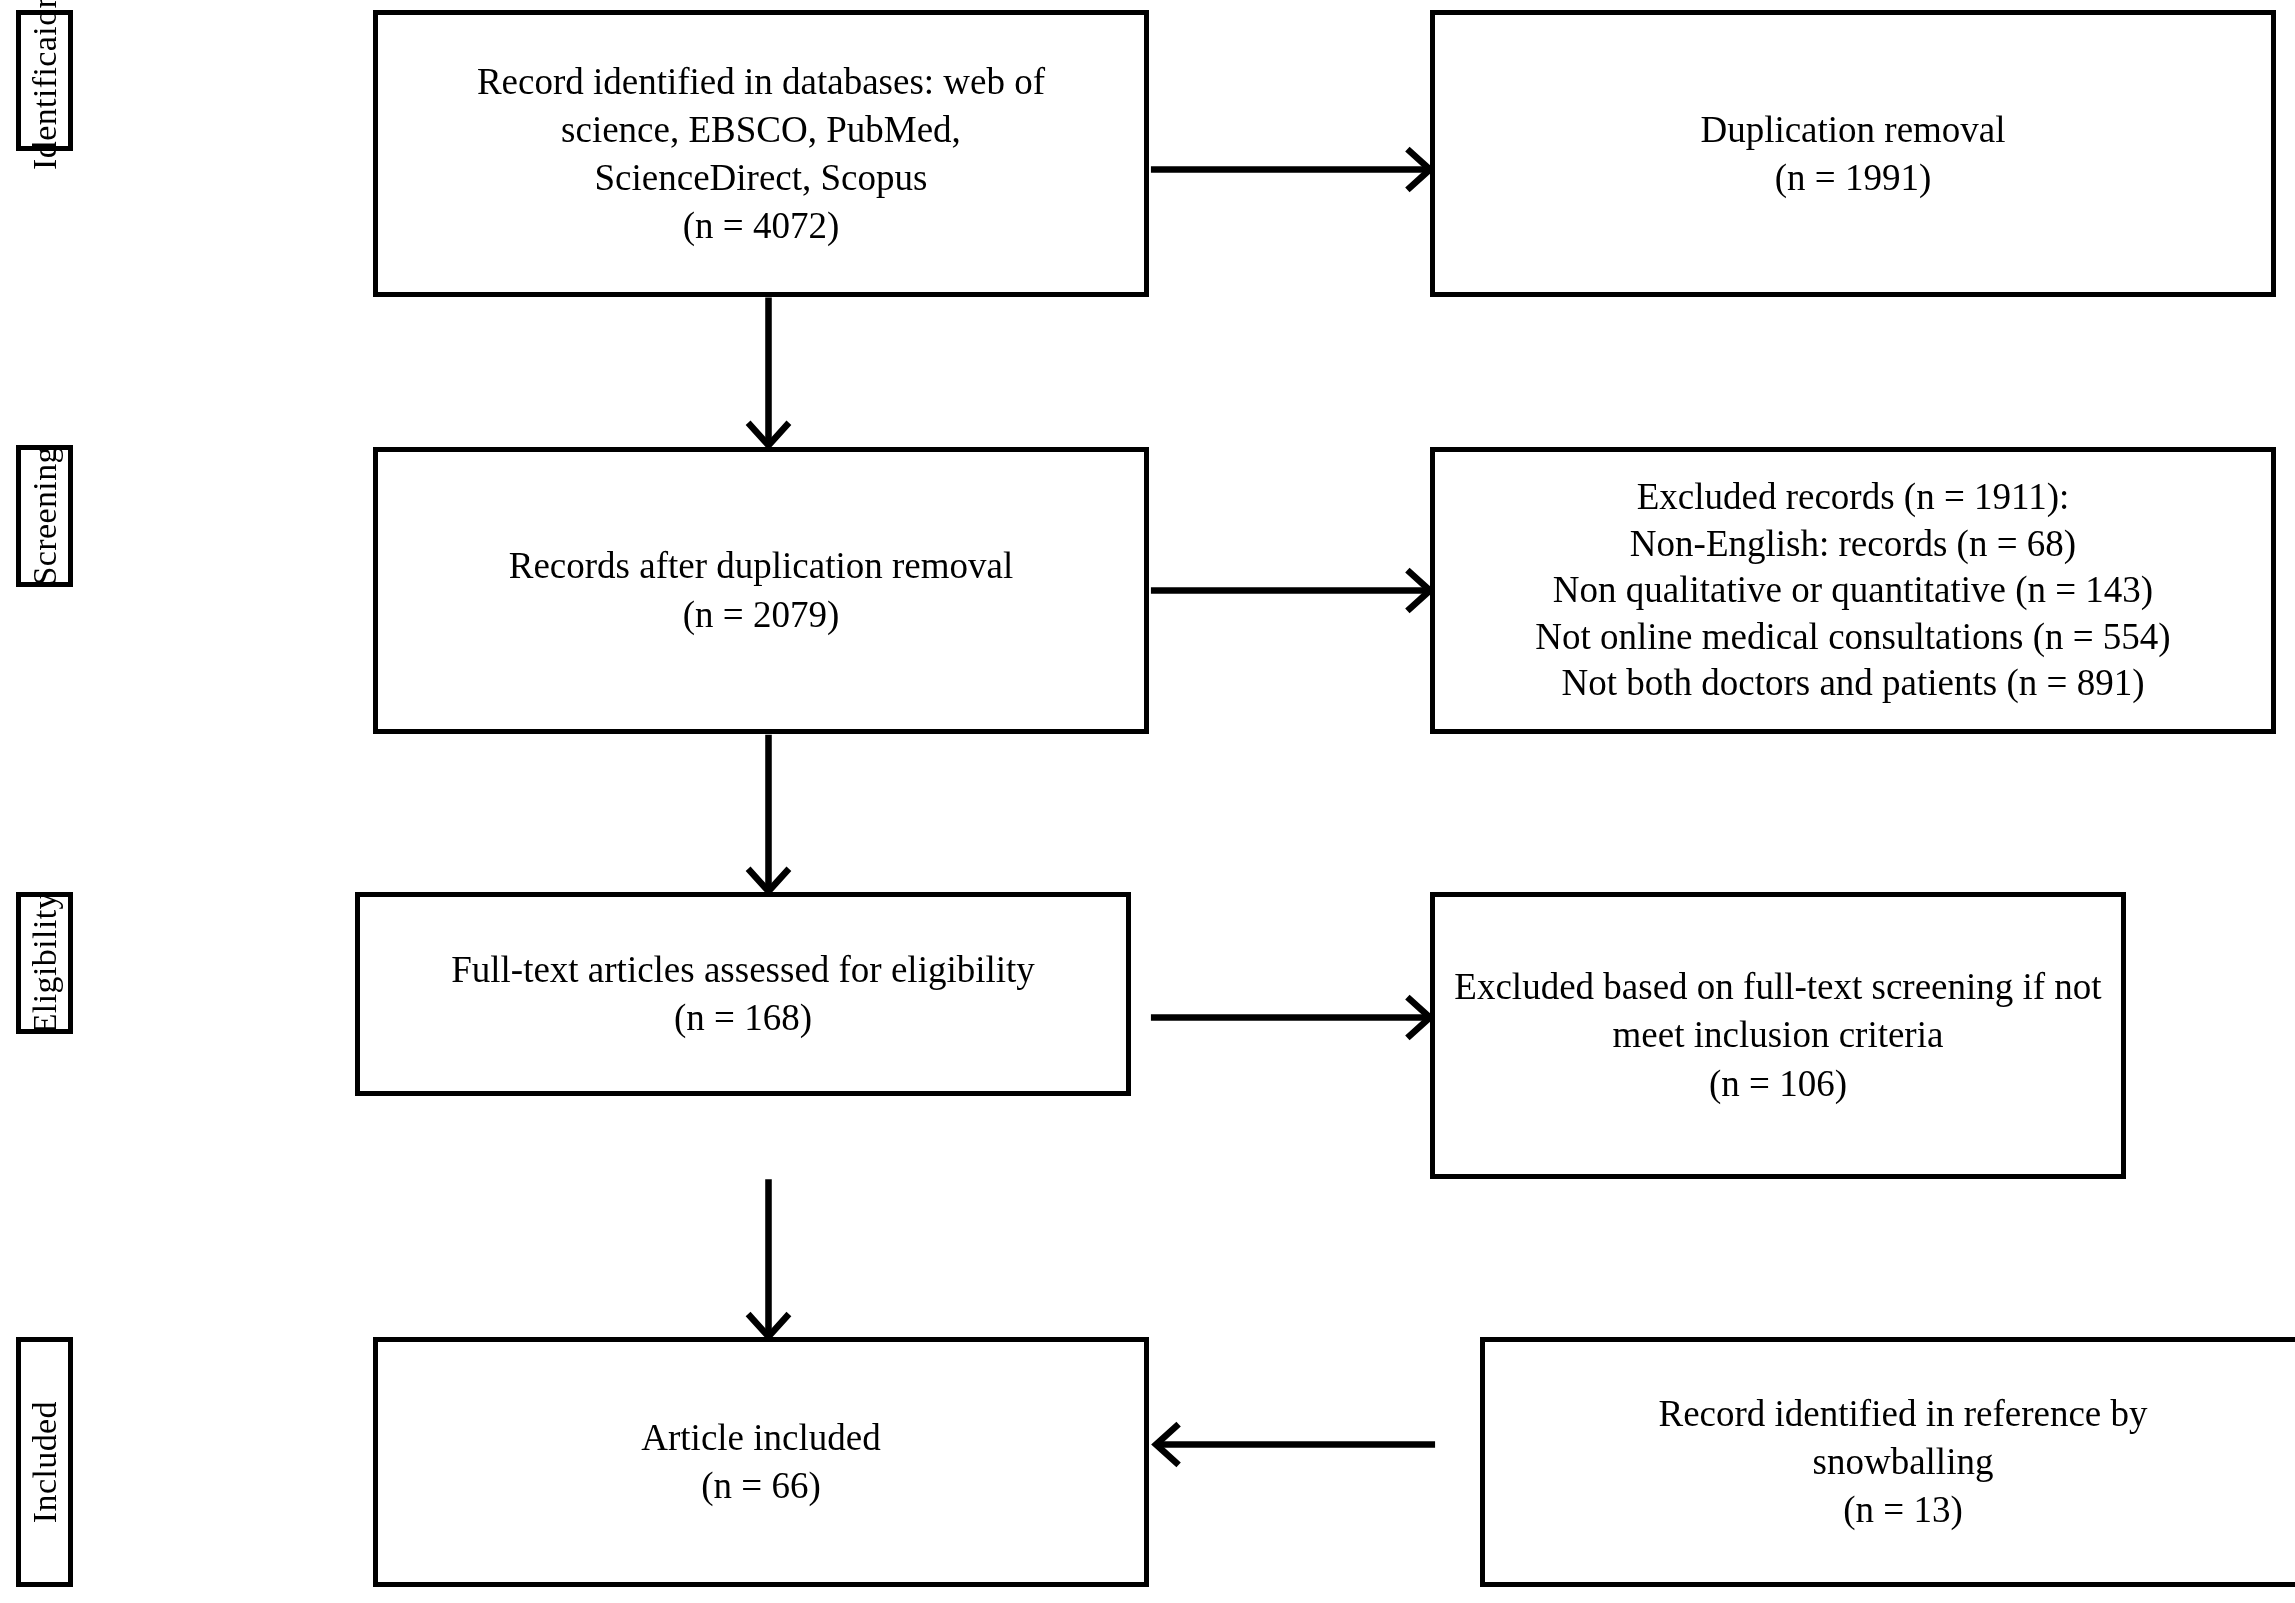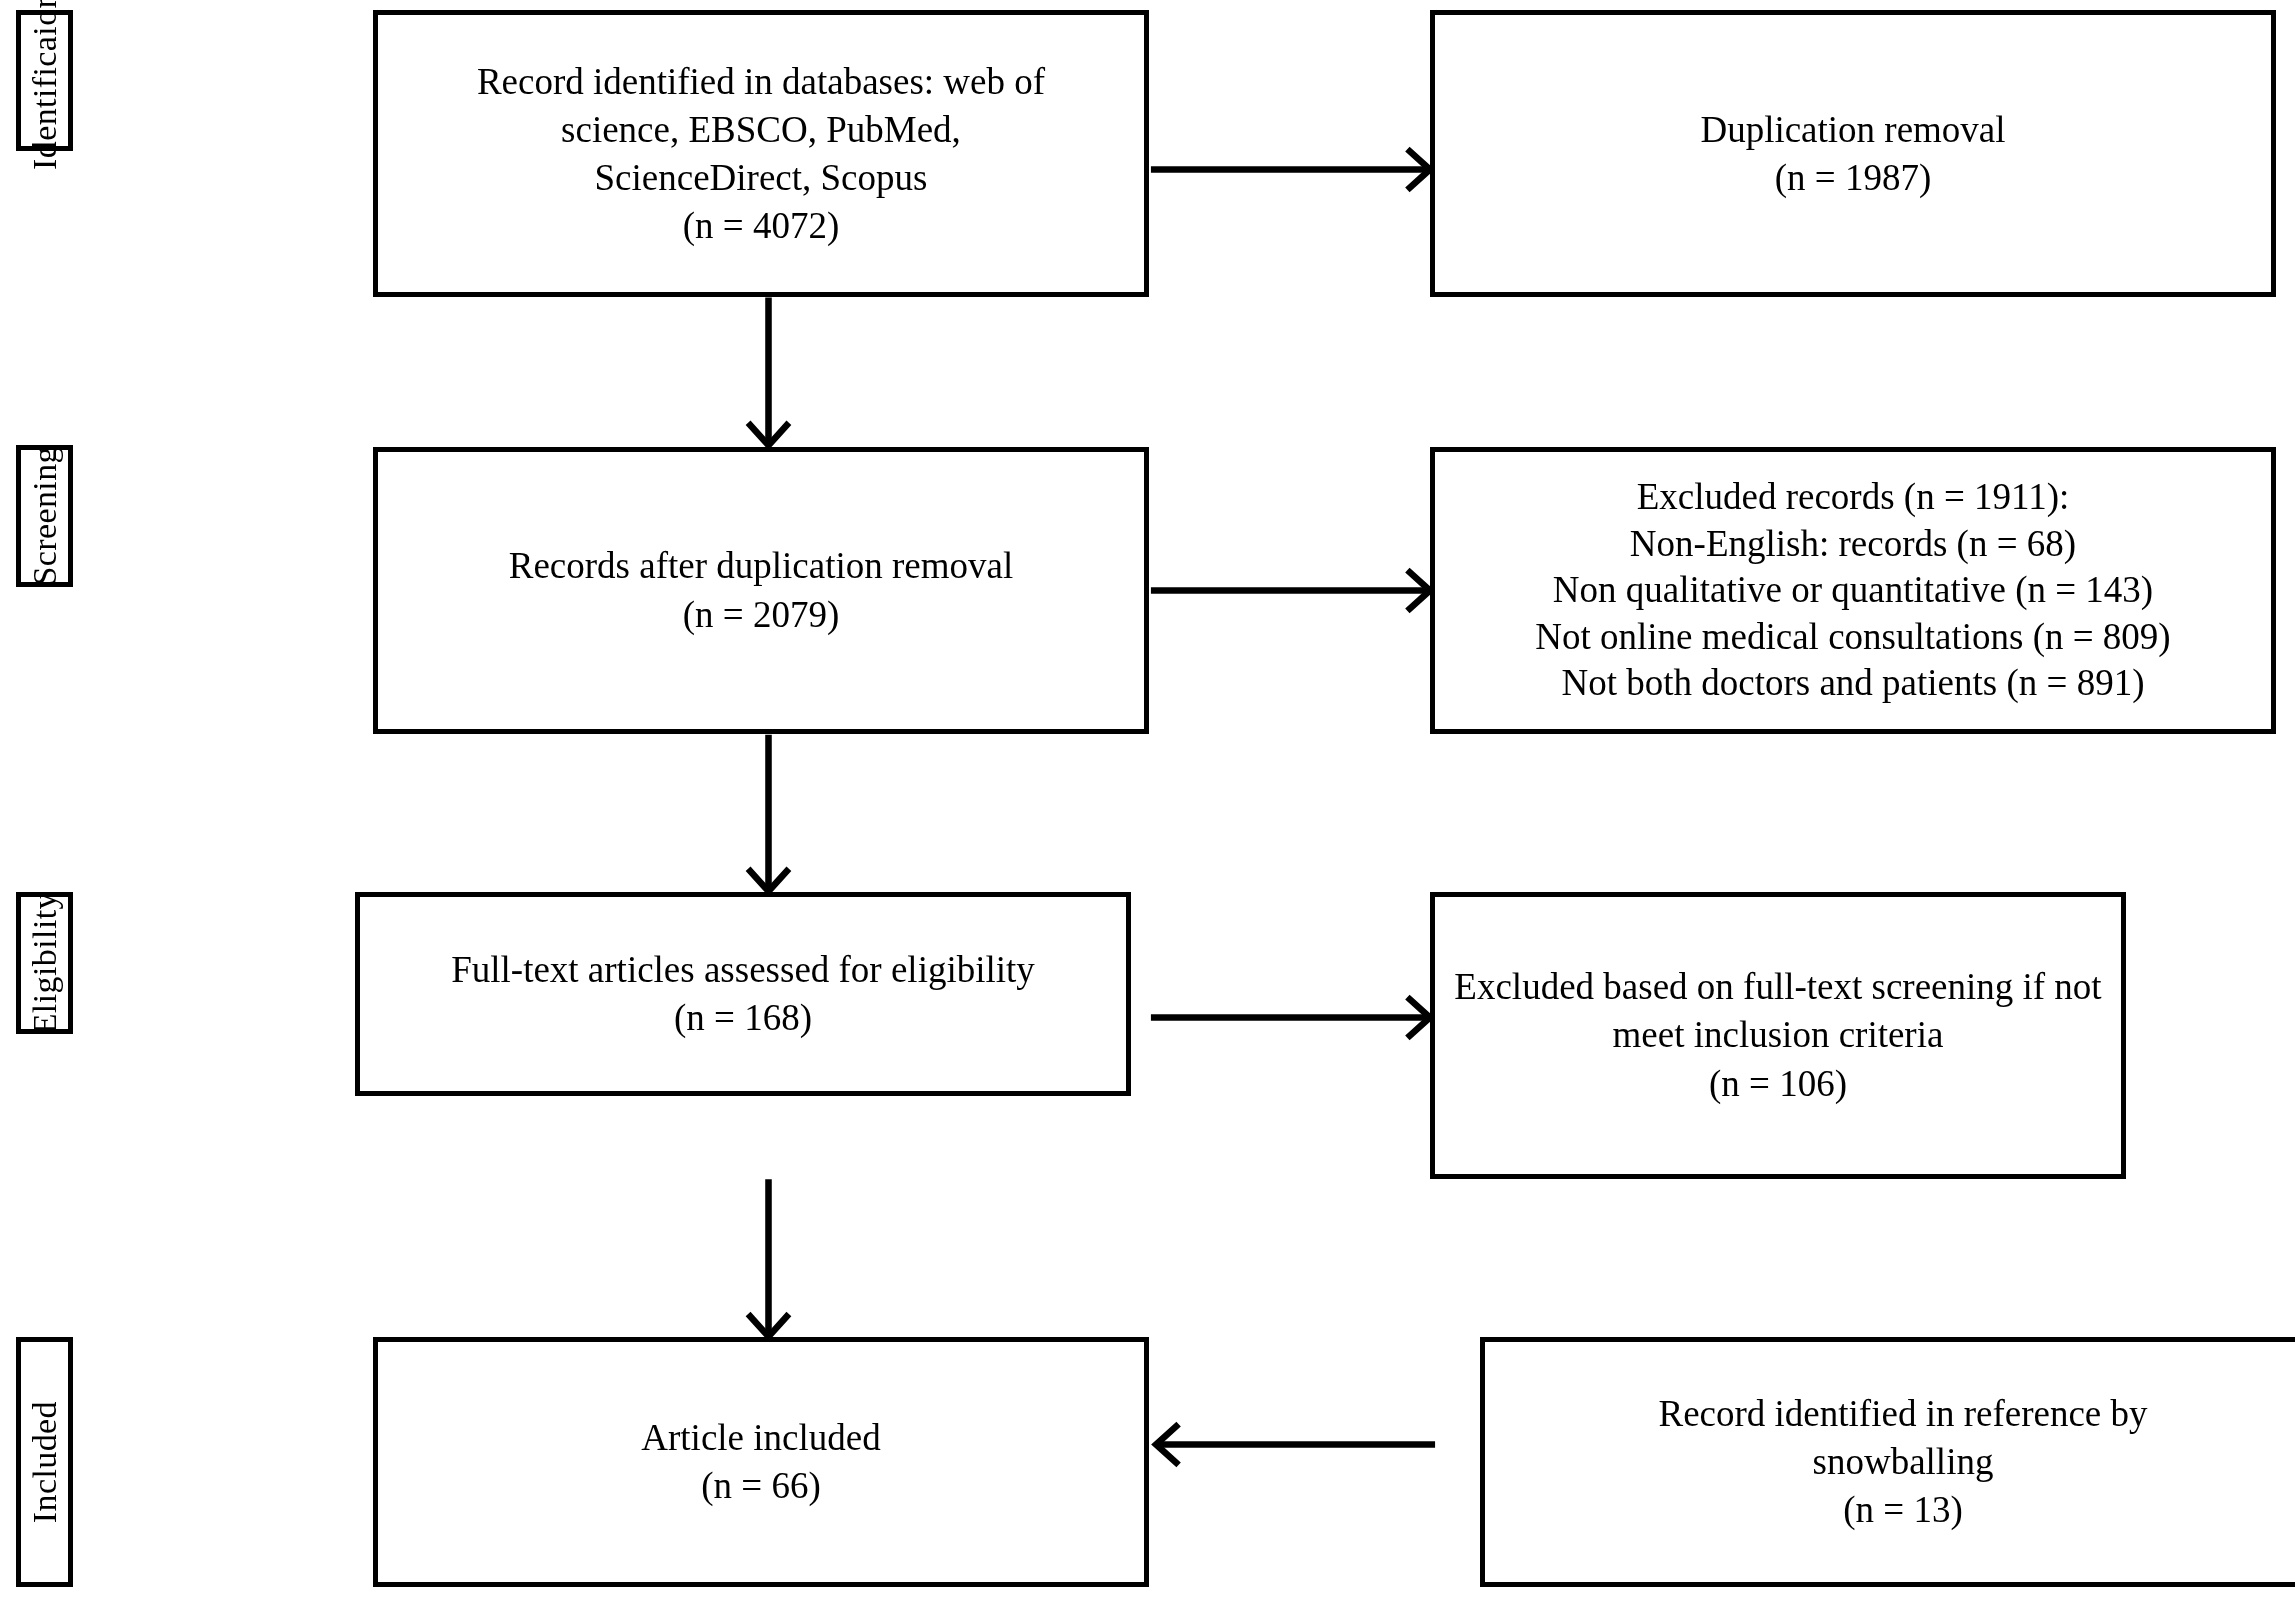--- a/index.html
+++ b/index.html
@@ -91,21 +91,21 @@
 
   <div class="node-box" style="left:373px; top:10.3px; width:776px; height:287px;">
     <div class="node-text">Record identified in databases: web of
 science, EBSCO, PubMed,
 ScienceDirect, Scopus
 (n = 4072)</div>
   </div>
 
   <div class="node-box" style="left:1430px; top:10.3px; width:846px; height:287px;">
     <div class="node-text">Duplication removal
-(n = 1987)</div>
+(n = 1991)</div>
   </div>
 
   <div class="connector" style="left:1150px; top:144px; width:286px; height:51px;">
     <svg width="286" height="51" viewBox="0 0 390 70">
       <path d="M0,35 L383,35" stroke="#000" stroke-width="9" fill="none"></path>
       <path d="M352,7 L383,35 L352,63" stroke="#000" stroke-width="9" fill="none" stroke-linecap="butt" stroke-linejoin="miter"></path>
     </svg>
   </div>
 
   <div class="connector" style="left:743px; top:297px; width:51px; height:154px;">
@@ -117,21 +117,21 @@
 
   <div class="node-box" style="left:373px; top:447px; width:776px; height:287px;">
     <div class="node-text">Records after duplication removal
 (n = 2079)</div>
   </div>
 
   <div class="node-box" style="left:1430px; top:447px; width:846px; height:287px;">
     <div class="node-text compact">Excluded records (n = 1911):
 Non-English: records (n = 68)
 Non qualitative or quantitative (n = 143)
-Not online medical consultations (n = 809)
+Not online medical consultations (n = 554)
 Not both doctors and patients (n = 891)</div>
   </div>
 
   <div class="connector" style="left:1150px; top:565px; width:286px; height:51px;">
     <svg width="286" height="51" viewBox="0 0 390 70">
       <path d="M0,35 L383,35" stroke="#000" stroke-width="9" fill="none"></path>
       <path d="M352,7 L383,35 L352,63" stroke="#000" stroke-width="9" fill="none" stroke-linecap="butt" stroke-linejoin="miter"></path>
     </svg>
   </div>
 

